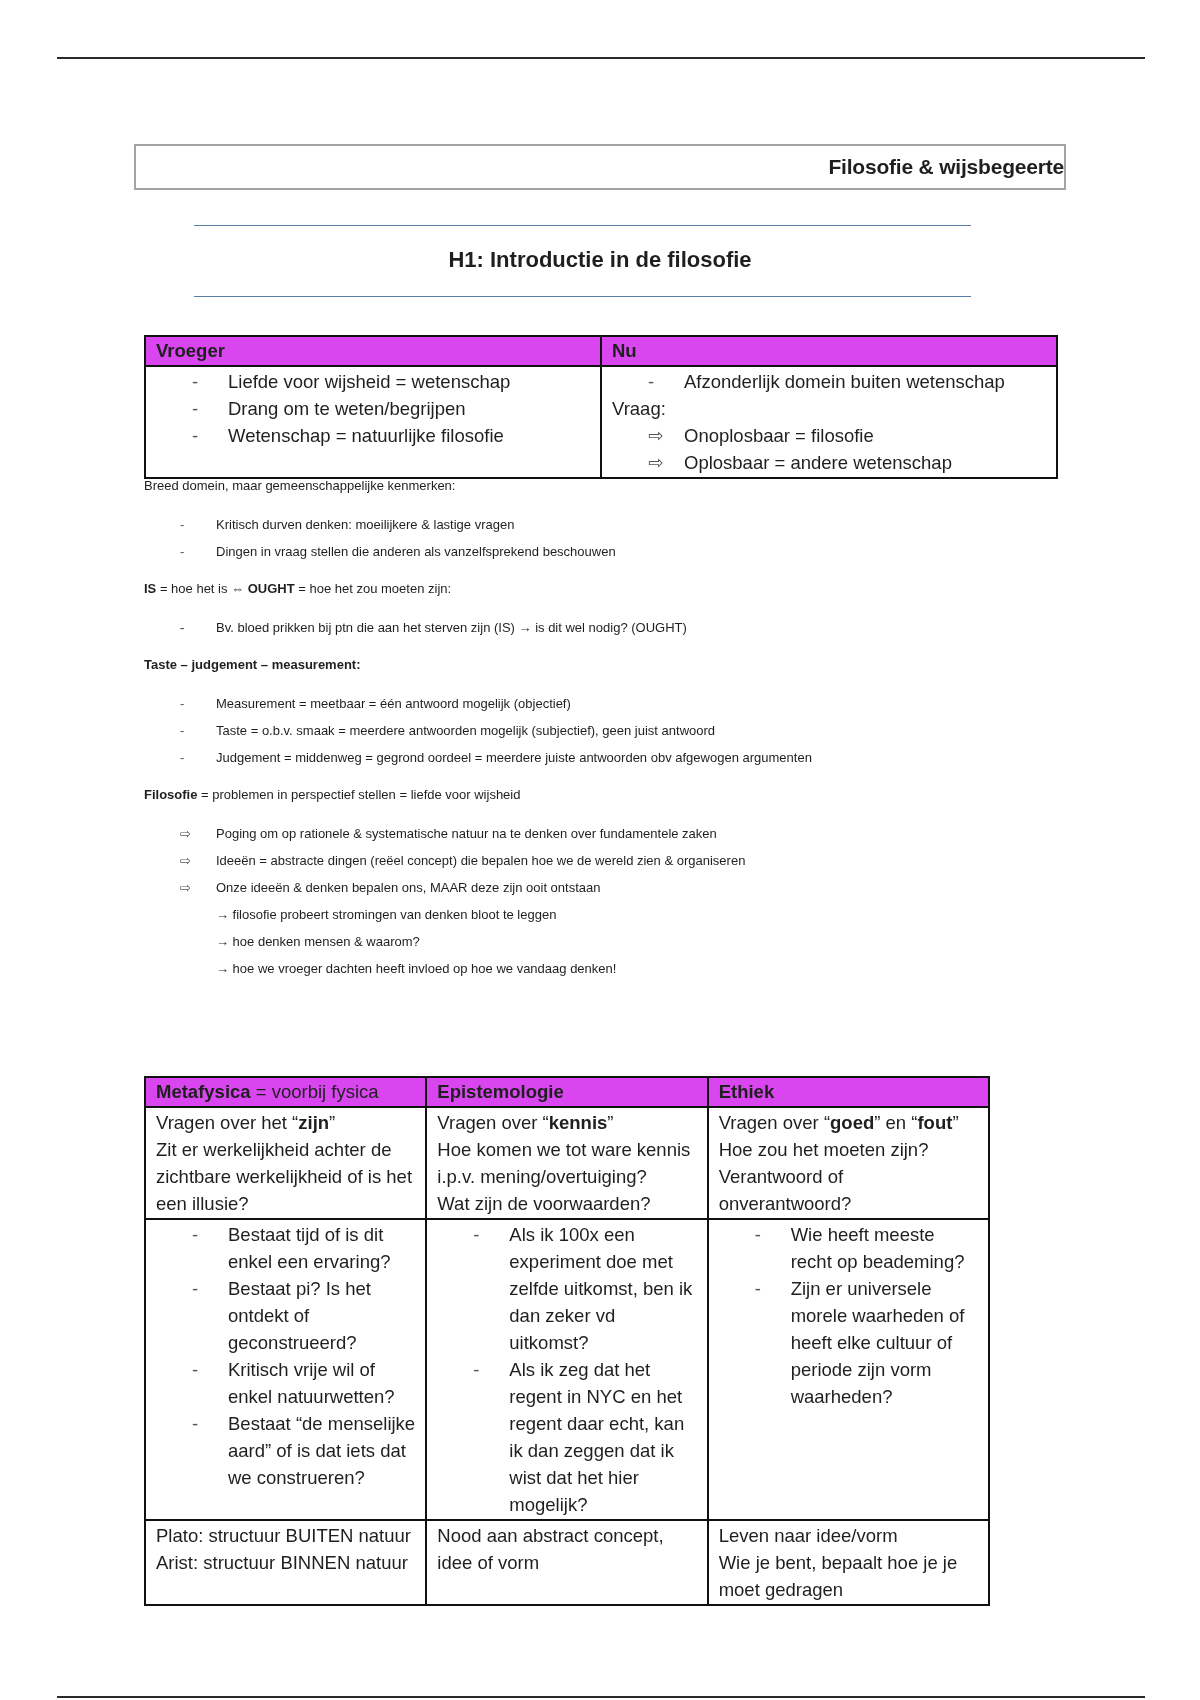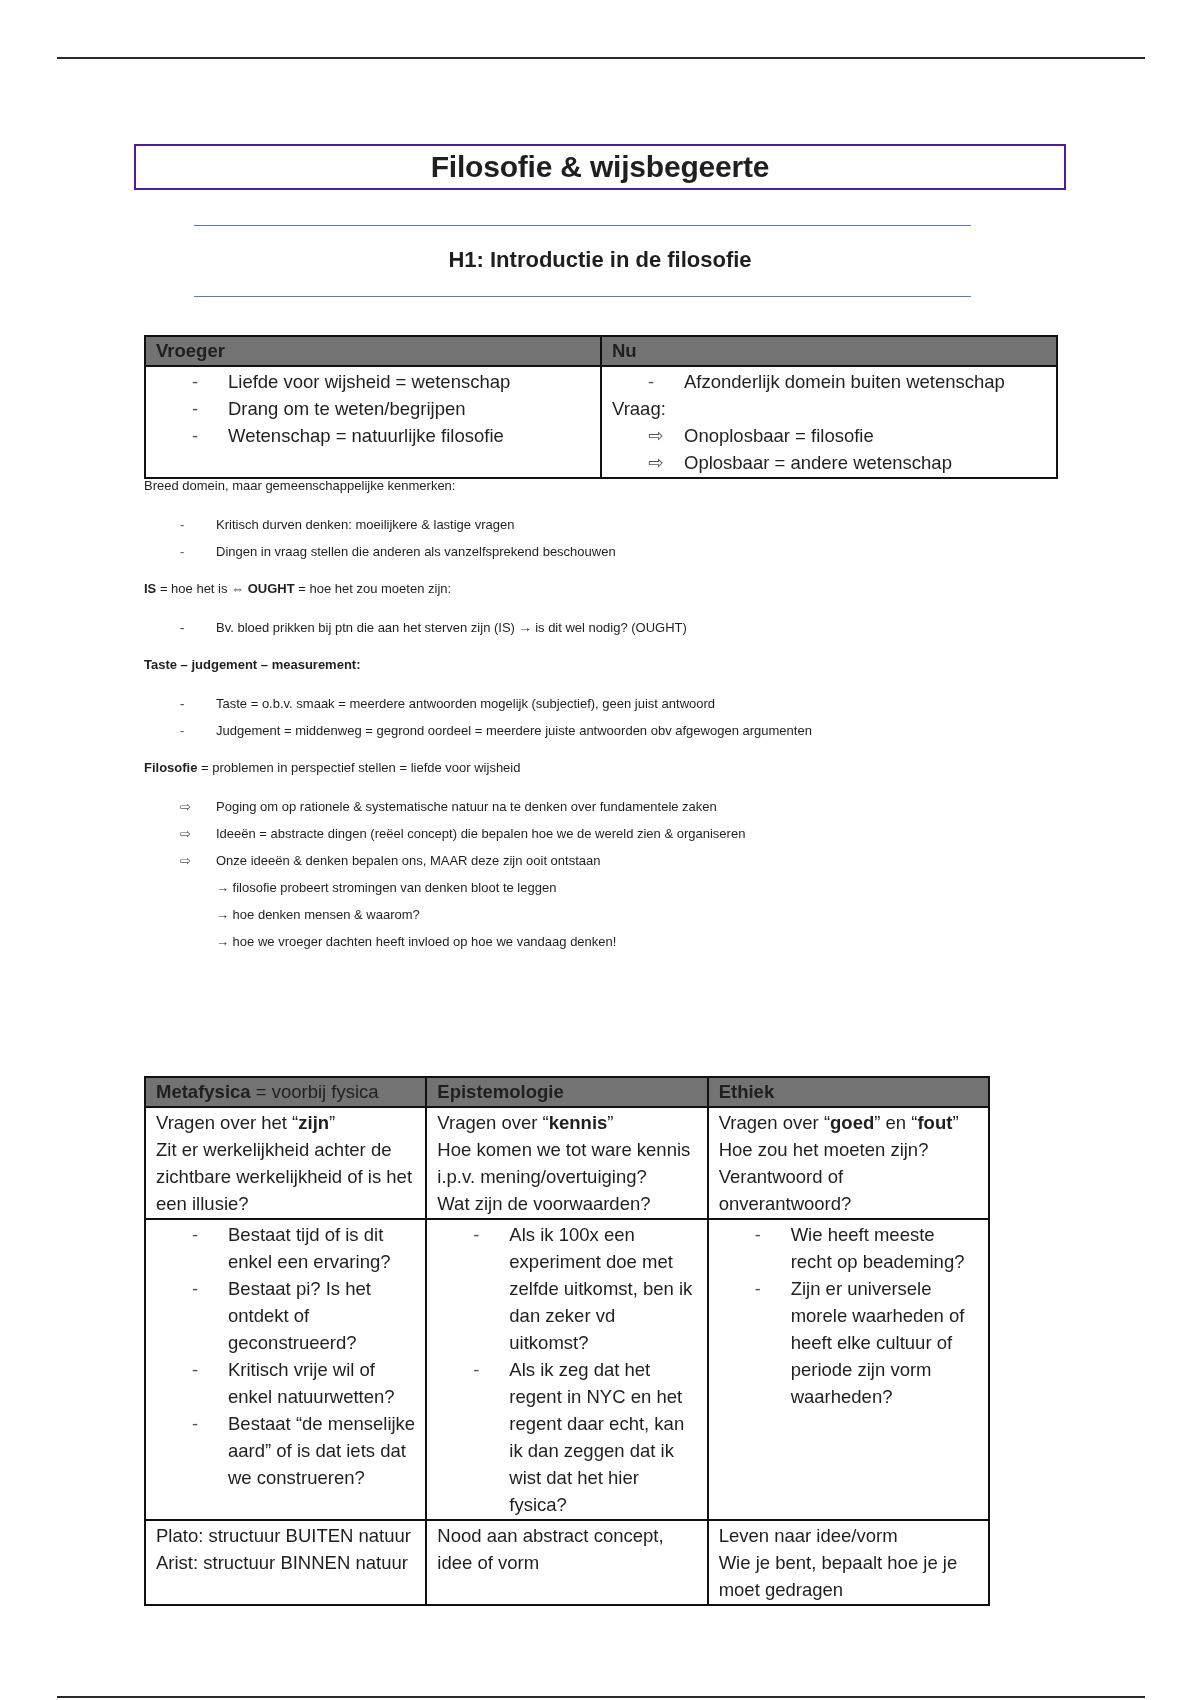--- a/index.html
+++ b/index.html
@@ -8,34 +8,34 @@
     width: 1200px; height: 1700px; background: #ffffff; position: relative;
     font-family: "Liberation Sans", "DejaVu Sans", sans-serif; color: #1f1f1f;
     overflow: hidden;
   }
   .page-rule { position: absolute; left: 57px; width: 1088px; height: 2px; background: #2a2a2a; }
   .page-rule.top { top: 57px; }
   .page-rule.bottom { top: 1700px; margin-top: -4px; }
 
   .title-box {
     position: absolute; left: 134px; top: 144px; width: 932px; height: 46px;
-    border: 2px solid #4c1d95; text-align: center;
-    font-size: 30px; font-weight: bold; line-height: 42px; letter-spacing: -0.2px;
+    border: 2px solid #a3a3a3; text-align: right;
+    font-size: 21px; font-weight: bold; line-height: 42px; letter-spacing: -0.2px;
   }
   .blue-rule { position: absolute; left: 194px; width: 777px; height: 1px; background: #5b7ea6; }
   .blue-rule.r1 { top: 225px; }
   .blue-rule.r2 { top: 296px; }
   .subtitle {
     position: absolute; left: 0; width: 1200px; top: 247px; text-align: center;
     font-size: 22px; font-weight: bold;
   }
 
   table { border-collapse: collapse; position: absolute; }
   td, th { border: 2px solid #111; vertical-align: top; padding: 1px 10px; font-size: 18.5px; line-height: 27px; }
-  th { background: #737373; text-align: left; font-weight: bold; height: 29px; line-height: 26px; margin-top: 48px; }
+  th { background: #d946ef; text-align: left; font-weight: bold; height: 29px; line-height: 26px; margin-top: 48px; }
   .t1 { left: 144px; top: 335px; width: 914px; }
   .t1 td, .t1 th { width: 50%; }
   .t2 { left: 144px; top: 1076px; width: 846px; }
   .t2 td, .t2 th { width: 33.33%; }
 
   ul.dash, ul.arrow { list-style: none; margin: 0; padding: 0; }
   ul.dash li, ul.arrow li { position: relative; padding-left: 72px; }
   ul.dash li .mk, ul.arrow li .mk { position: absolute; left: 36px; top: 0; color: #555; }
   .t2 ul.dash li { padding-left: 72px; }
   .t2 ul.dash li .mk { left: 36px; }
@@ -96,21 +96,21 @@
   </ul>
 
   <p><b>IS</b><span> = hoe het is ⇔ </span><b>OUGHT</b><span> = hoe het zou moeten zijn:</span></p>
   <ul class="dash" style="margin-top:12px;margin-bottom:10px;">
     <li><span class="mk">-</span></li>
     <li><span class="mk">-</span><span>Bv. bloed prikken bij ptn die aan het sterven zijn (IS) → is dit wel nodig? (OUGHT)</span></li>
   </ul>
 
   <p><b>Taste – judgement – measurement:</b></p>
   <ul class="dash" style="margin-top:12px;margin-bottom:10px;">
-    <li><span class="mk">-</span></li>
+    <li><span class="mk">-</span><span>Measurement = meetbaar = één antwoord mogelijk (objectief)</span></li>
     <li><span class="mk">-</span><span>Taste = o.b.v. smaak = meerdere antwoorden mogelijk (subjectief), geen juist antwoord</span></li>
     <li style="padding-right:40px;"><span class="mk">-</span><span>Judgement = middenweg = gegrond oordeel = meerdere juiste antwoorden obv afgewogen argumenten</span></li>
   </ul>
 
   <p><b>Filosofie</b><span> = problemen in perspectief stellen = liefde voor wijsheid</span></p>
   <ul class="arrow" style="margin-top:12px;margin-bottom:0;">
     <li><span class="mk">⇨</span><span>Poging om op rationele &amp; systematische natuur na te denken over fundamentele zaken</span></li>
     <li><span class="mk">⇨</span><span>Ideeën = abstracte dingen (reëel concept) die bepalen hoe we de wereld zien &amp; organiseren</span></li>
     <li><span class="mk">⇨</span><span>Onze ideeën &amp; denken bepalen ons, MAAR deze zijn ooit ontstaan</span></li>
   </ul>
@@ -147,21 +147,21 @@
       <ul class="dash">
         <li><span class="mk">-</span><span>Bestaat tijd of is dit enkel een ervaring?</span></li>
         <li><span class="mk">-</span><span>Bestaat pi? Is het ontdekt of geconstrueerd?</span></li>
         <li><span class="mk">-</span><span>Kritisch vrije wil of enkel natuurwetten?</span></li>
         <li><span class="mk">-</span><span>Bestaat “de menselijke aard” of is dat iets dat we construeren?</span></li>
       </ul>
     </td>
     <td>
       <ul class="dash">
         <li><span class="mk">-</span><span>Als ik 100x een experiment doe met zelfde uitkomst, ben ik dan zeker vd uitkomst?</span></li>
-        <li><span class="mk">-</span><span>Als ik zeg dat het regent in NYC en het regent daar echt, kan ik dan zeggen dat ik wist dat het hier fysica?</span></li>
+        <li><span class="mk">-</span><span>Als ik zeg dat het regent in NYC en het regent daar echt, kan ik dan zeggen dat ik wist dat het hier mogelijk?</span></li>
       </ul>
     </td>
     <td>
       <ul class="dash">
         <li><span class="mk">-</span><span>Wie heeft meeste recht op beademing?</span></li>
         <li><span class="mk">-</span><span>Zijn er universele morele waarheden of heeft elke cultuur of periode zijn vorm waarheden?</span></li>
       </ul>
     </td>
   </tr>
   <tr>

